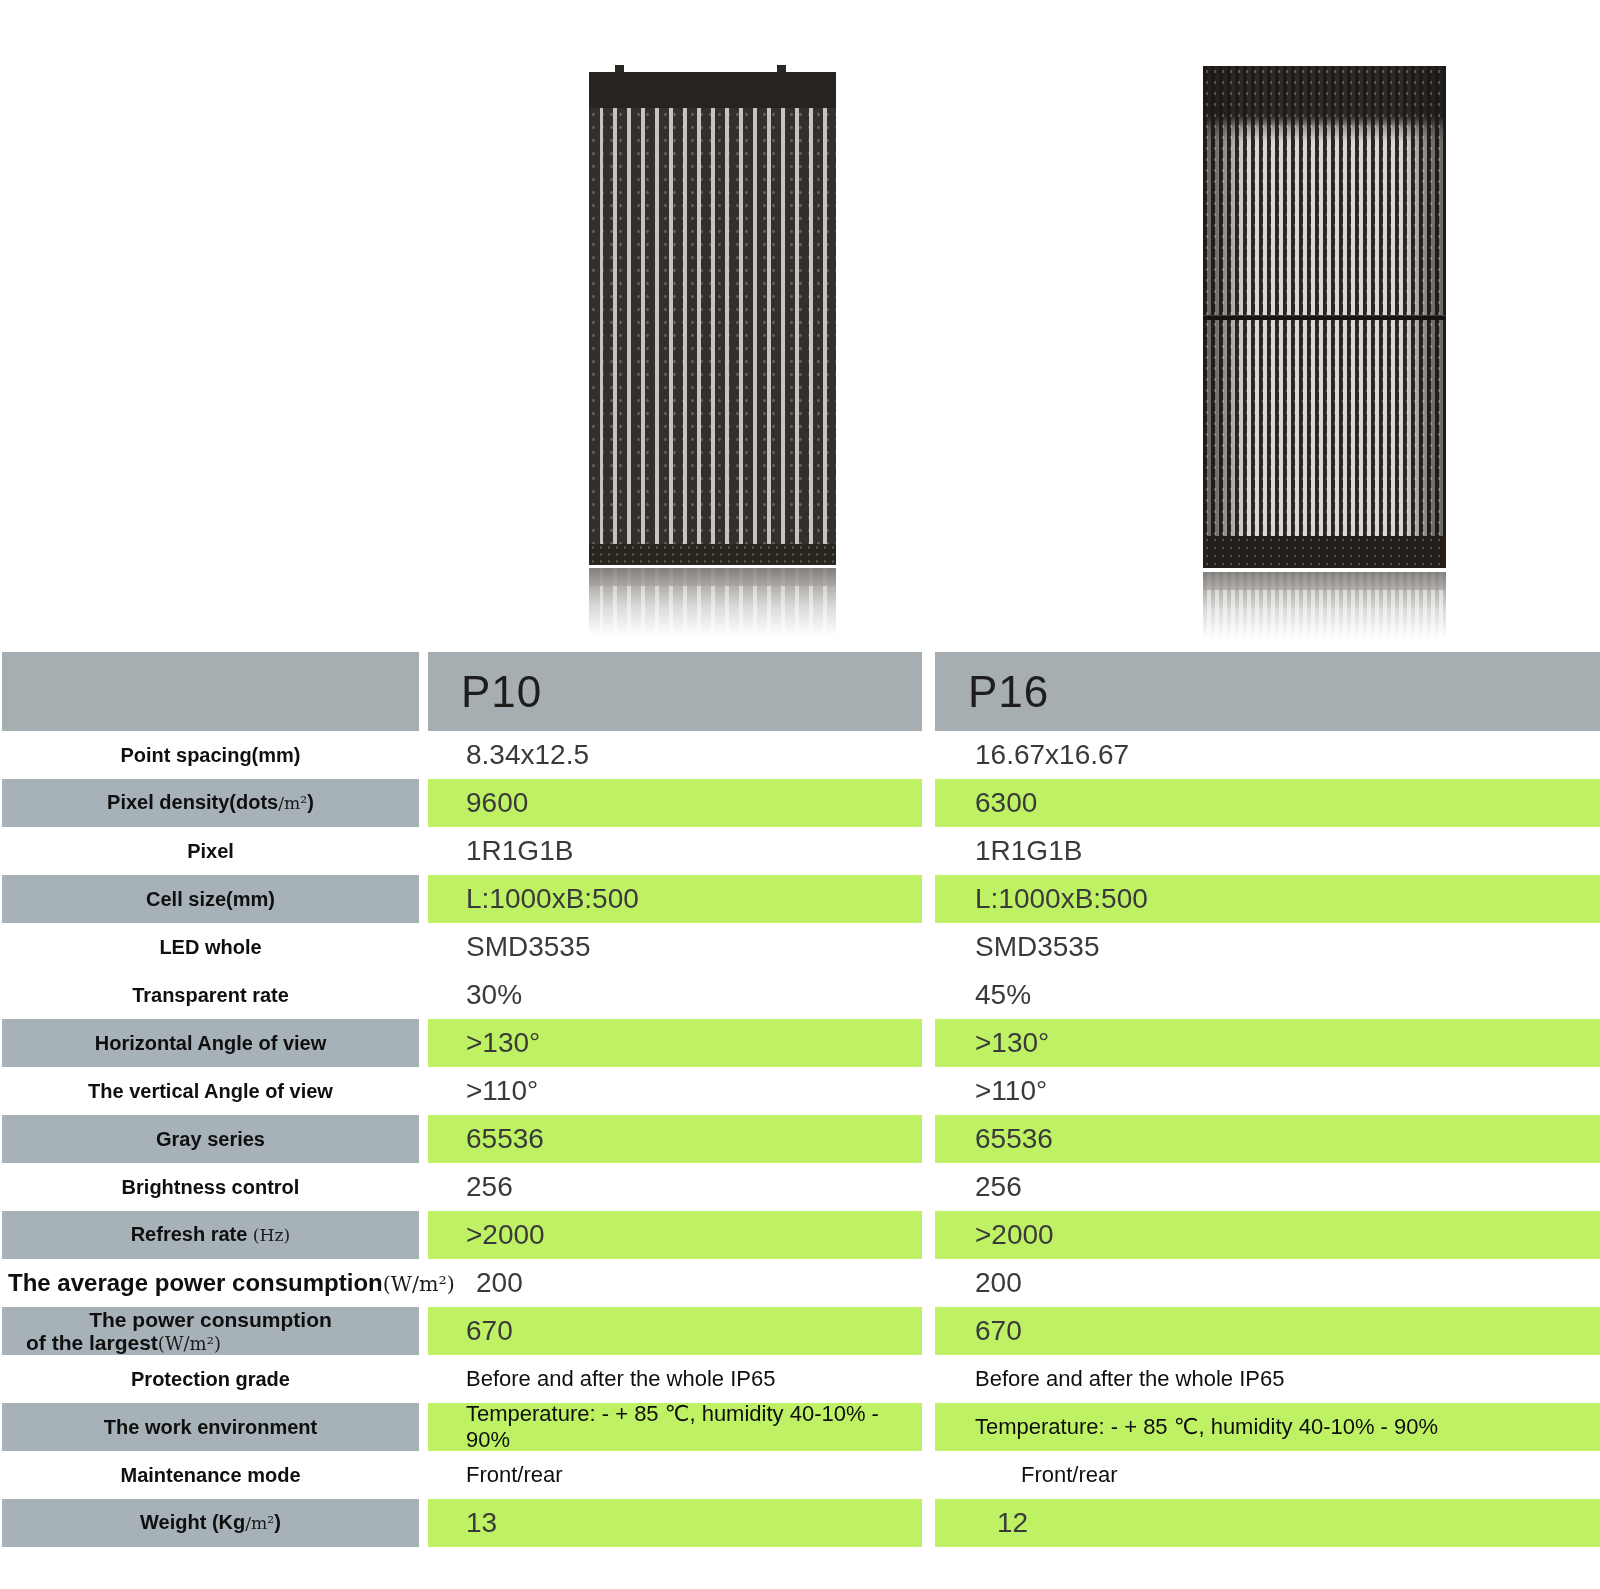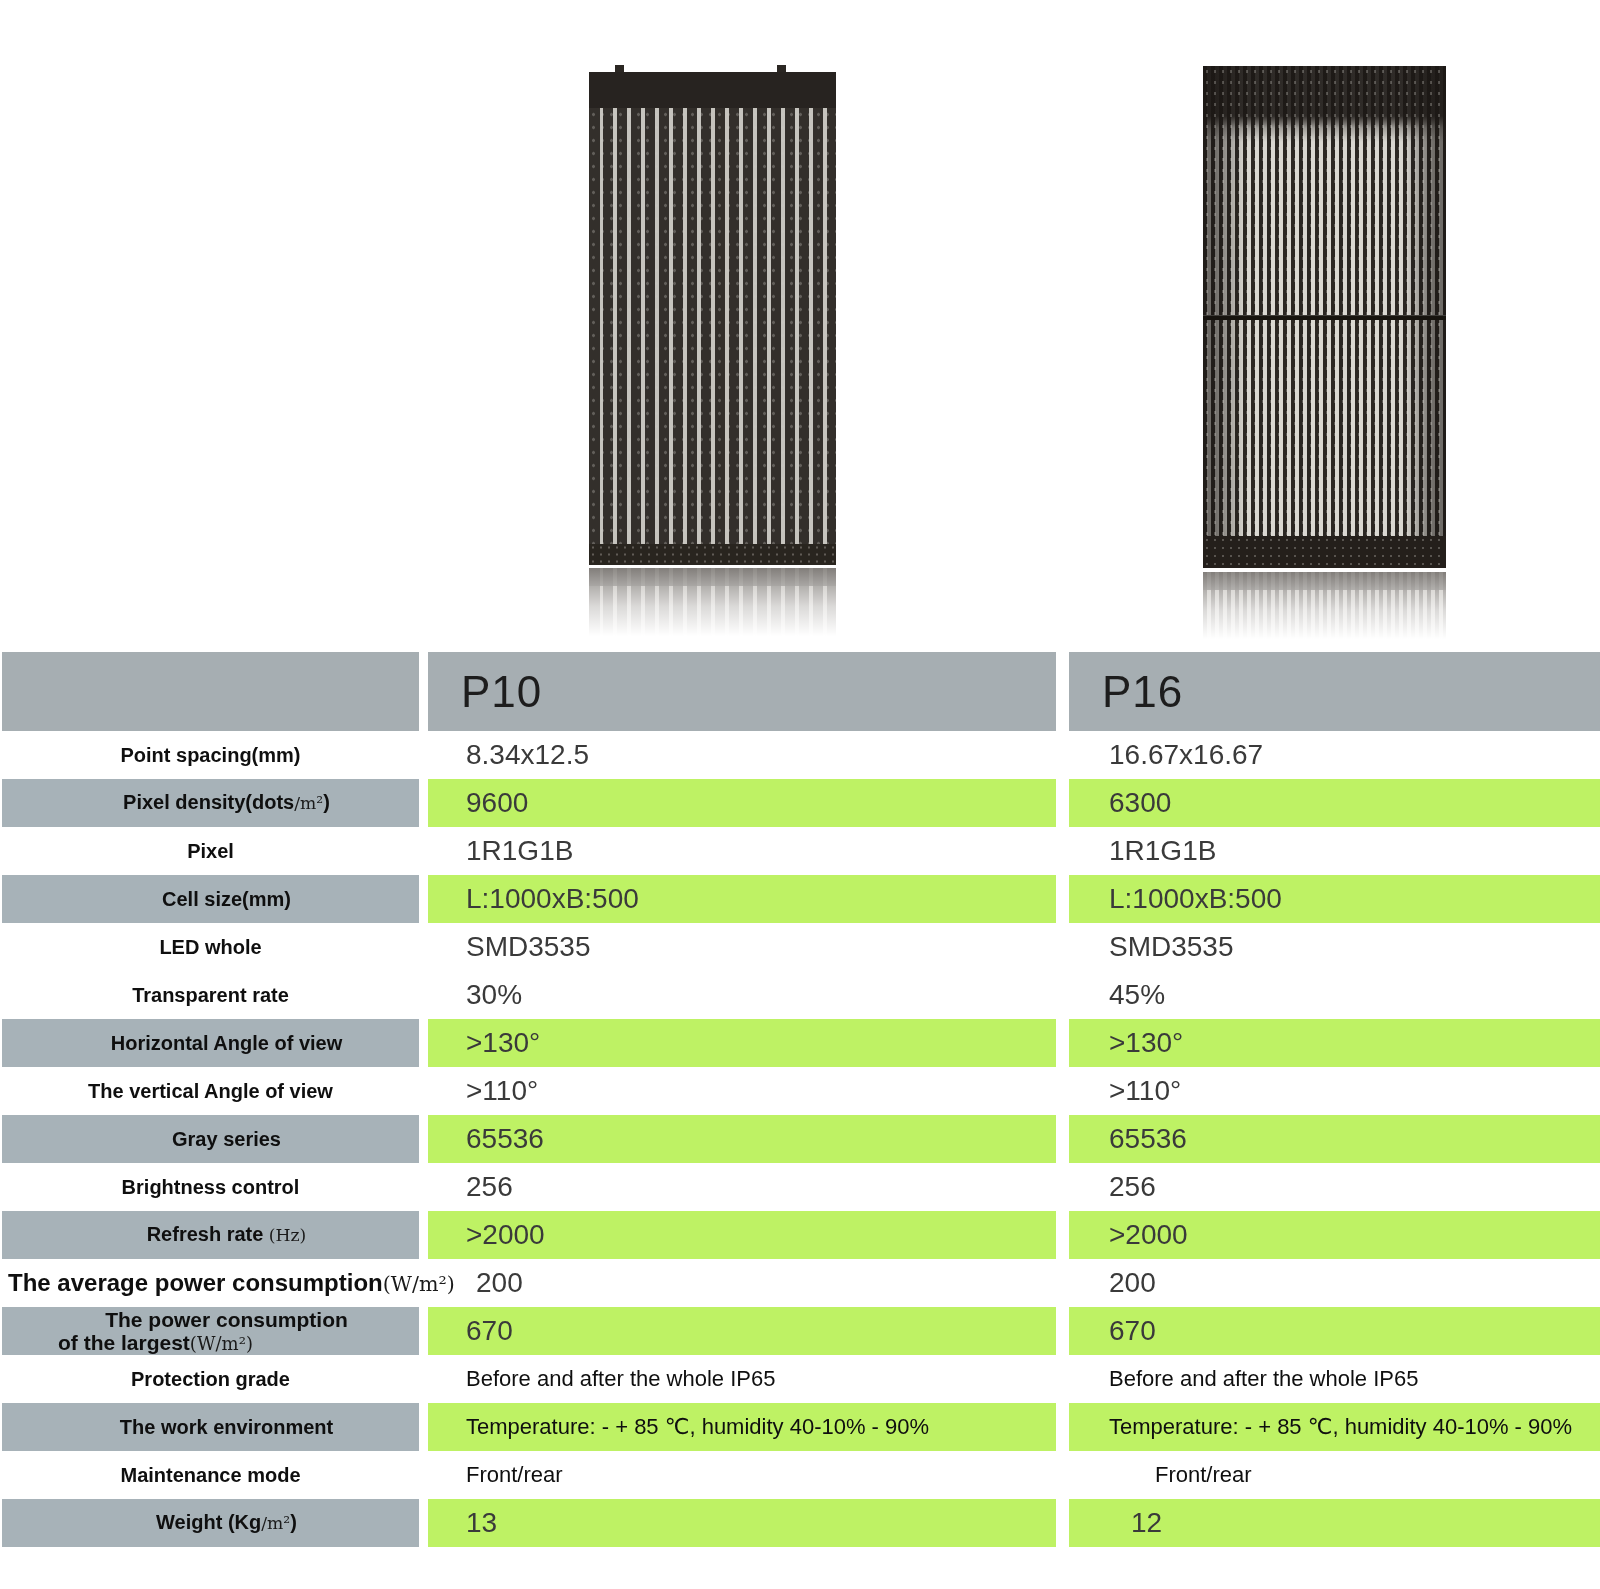--- a/index.html
+++ b/index.html
@@ -56,25 +56,25 @@
     background-image:repeating-linear-gradient(90deg,#4a443d 0 4.5px,#aba69e 4.5px 8px);}
 
   
   .spec-table{position:absolute;left:0;top:652px;right:0;}
   .row{display:flex;align-items:stretch;height:48px;}
   .row.header{height:79px;}
   .cell{box-sizing:border-box;}
   .cell-label{
     width:417px;margin-left:2px;display:flex;flex-direction:column;justify-content:center;
     align-items:center;font-weight:bold;font-size:20px;color:#0f0f0f;}
-  .cell-p10{width:628px;margin-left:9px;}
+  .cell-p10{width:494px;margin-left:9px;}
   .cell-p16{flex:1;margin-left:13px;}
   .cell-value{display:flex;align-items:center;padding-left:38px;font-size:28px;color:#3a3a3a;}
   .cell-p16.cell-value{padding-left:40px;}
-  .row.shaded .cell-label{background:#a7b2b8;padding-left:32px;}
+  .row.shaded .cell-label{background:#a7b2b8;}
   .row.shaded .cell-value{background:#bef264;}
   .row.header .cell{background:#a6aeb2;display:flex;align-items:center;}
   .cell-head{padding-left:33px;font-size:44px;color:#1d1d1d;letter-spacing:1px;}
   .boldval{font-size:22px;font-weight:normal;color:#0f0f0f;}
   .lab-line{line-height:23px;width:100%;text-align:center;}
   .unit{font-family:"DejaVu Serif","Liberation Serif",serif;font-weight:400;font-size:.86em;color:#1a1a1a;}
   .cell-label.leftrow{align-items:flex-start;padding-left:6px;white-space:nowrap;overflow:visible;}
   .cell-label.leftrow .lab-line{text-align:center;}
 </style>
 </head>

